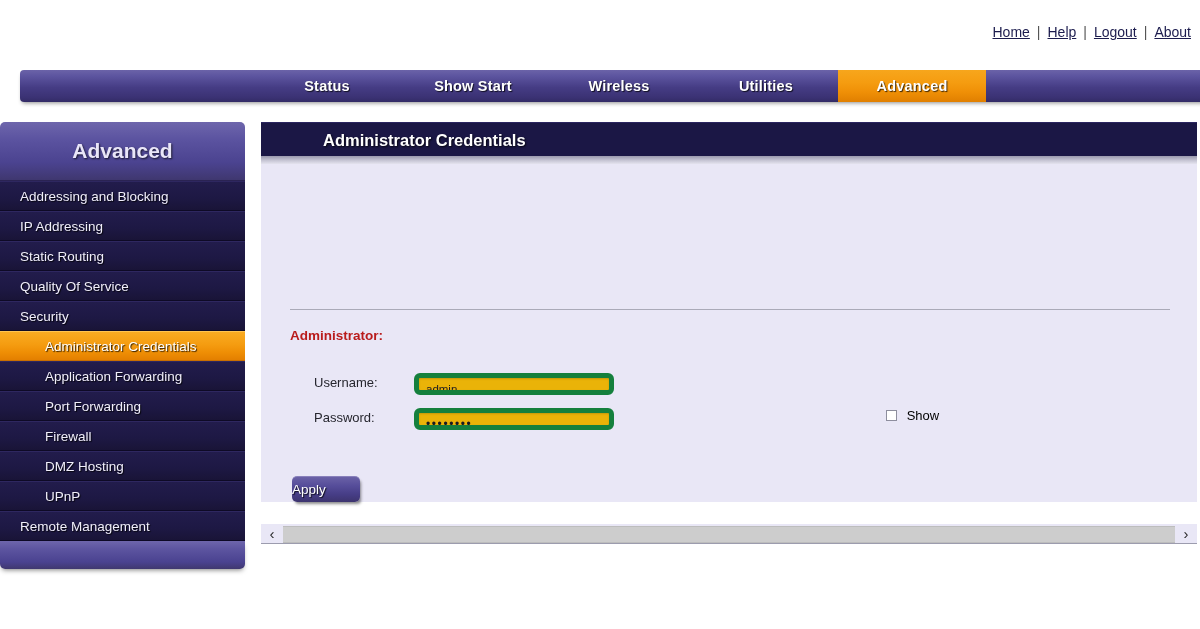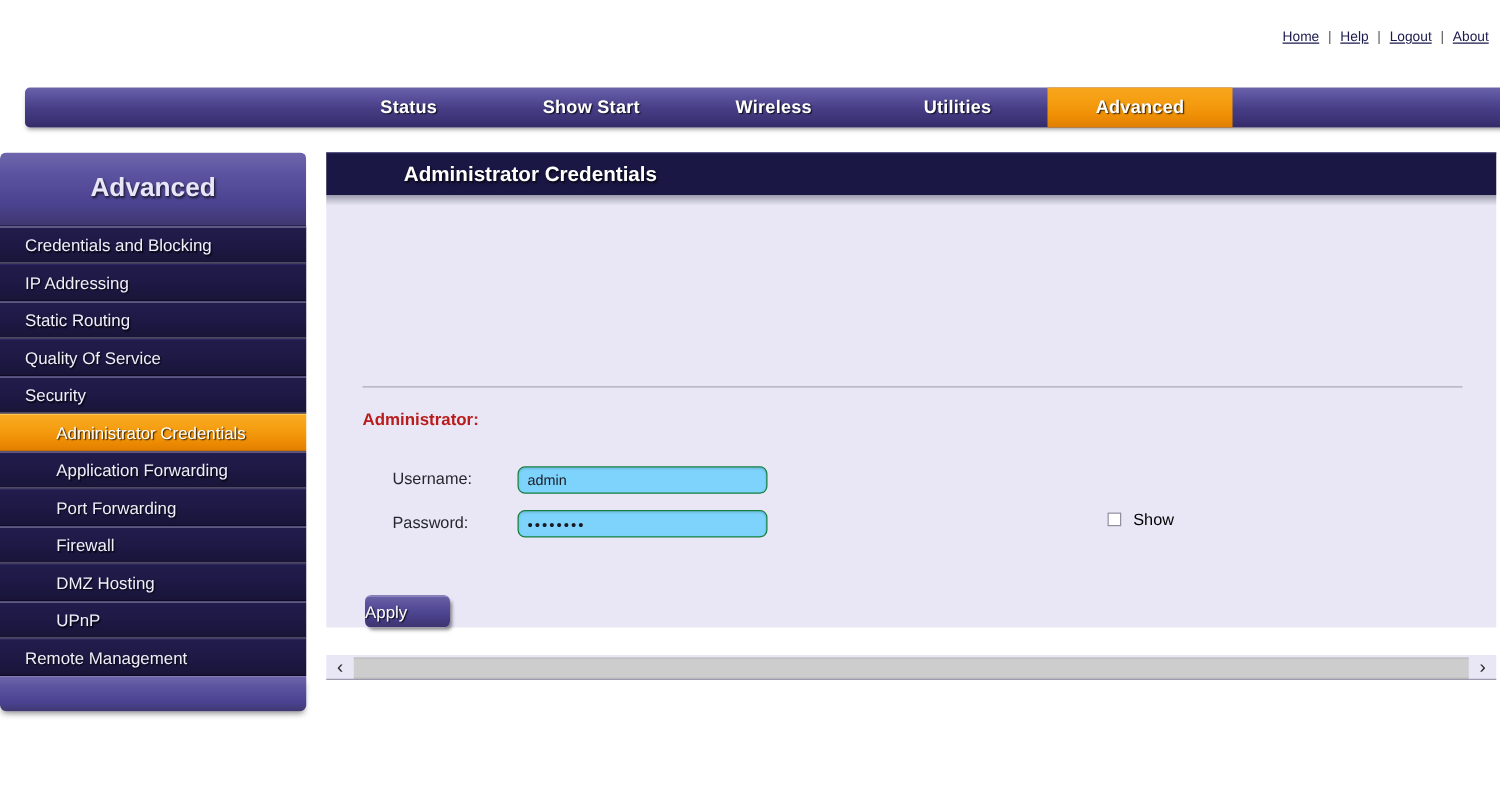--- a/index.html
+++ b/index.html
@@ -10,21 +10,21 @@
     height: 629px;
     overflow: hidden;
     font-family: "Liberation Sans", sans-serif;
   }
 
   
   .toplinks {
     position: absolute;
     top: 24px;
     right: 8px;
-    font-size: 11px;
+    font-size: 14px;
     color: #1b1b4d;
     white-space: nowrap;
   }
   .toplinks a {
     color: #1b1b4d;
     text-decoration: underline;
     padding: 0 1px;
   }
   .toplinks .sep {
     color: #555;
@@ -216,22 +216,22 @@
   }
   .field .fl {
     display: inline-block;
     width: 100px;
   }
   .inp {
     display: inline-block;
     width: 200px;
     height: 22px;
     line-height: 22px;
-    background: #7dd3fc;
-    border: 1px solid #15803d;
+    background: #eab308;
+    border: 5px solid #15803d;
     border-radius: 6px;
     box-shadow: inset 0 1px 2px rgba(0,0,0,0.16);
     font-size: 11.5px;
     color: #1a1a22;
     padding: 0 7px;
     box-sizing: border-box;
     vertical-align: middle;
     overflow: hidden;
   }
   .inp.pw { letter-spacing: 1.6px; font-size: 12px; }
@@ -321,21 +321,21 @@
     <div class="navitem" style="left:389px;width:128px;">Show Start</div>
     <div class="navitem" style="left:544px;width:110px;">Wireless</div>
     <div class="navitem" style="left:691px;width:110px;">Utilities</div>
     <div class="navitem active" style="left:818px;width:148px;">Advanced</div>
   </div>
 </div>
 
 <div class="sidebar">
   <div class="sb-head">Advanced</div>
 
-  <div class="sb-item">Credentials and Blocking</div>
+  <div class="sb-item">Addressing and Blocking</div>
   <div class="sb-item">IP Addressing</div>
   <div class="sb-item">Static Routing</div>
   <div class="sb-item">Quality Of Service</div>
   <div class="sb-item">Security</div>
   <div class="sb-item sub active">Administrator Credentials</div>
   <div class="sb-item sub">Application Forwarding</div>
   <div class="sb-item sub">Port Forwarding</div>
   <div class="sb-item sub">Firewall</div>
   <div class="sb-item sub">DMZ Hosting</div>
   <div class="sb-item sub">UPnP</div>

